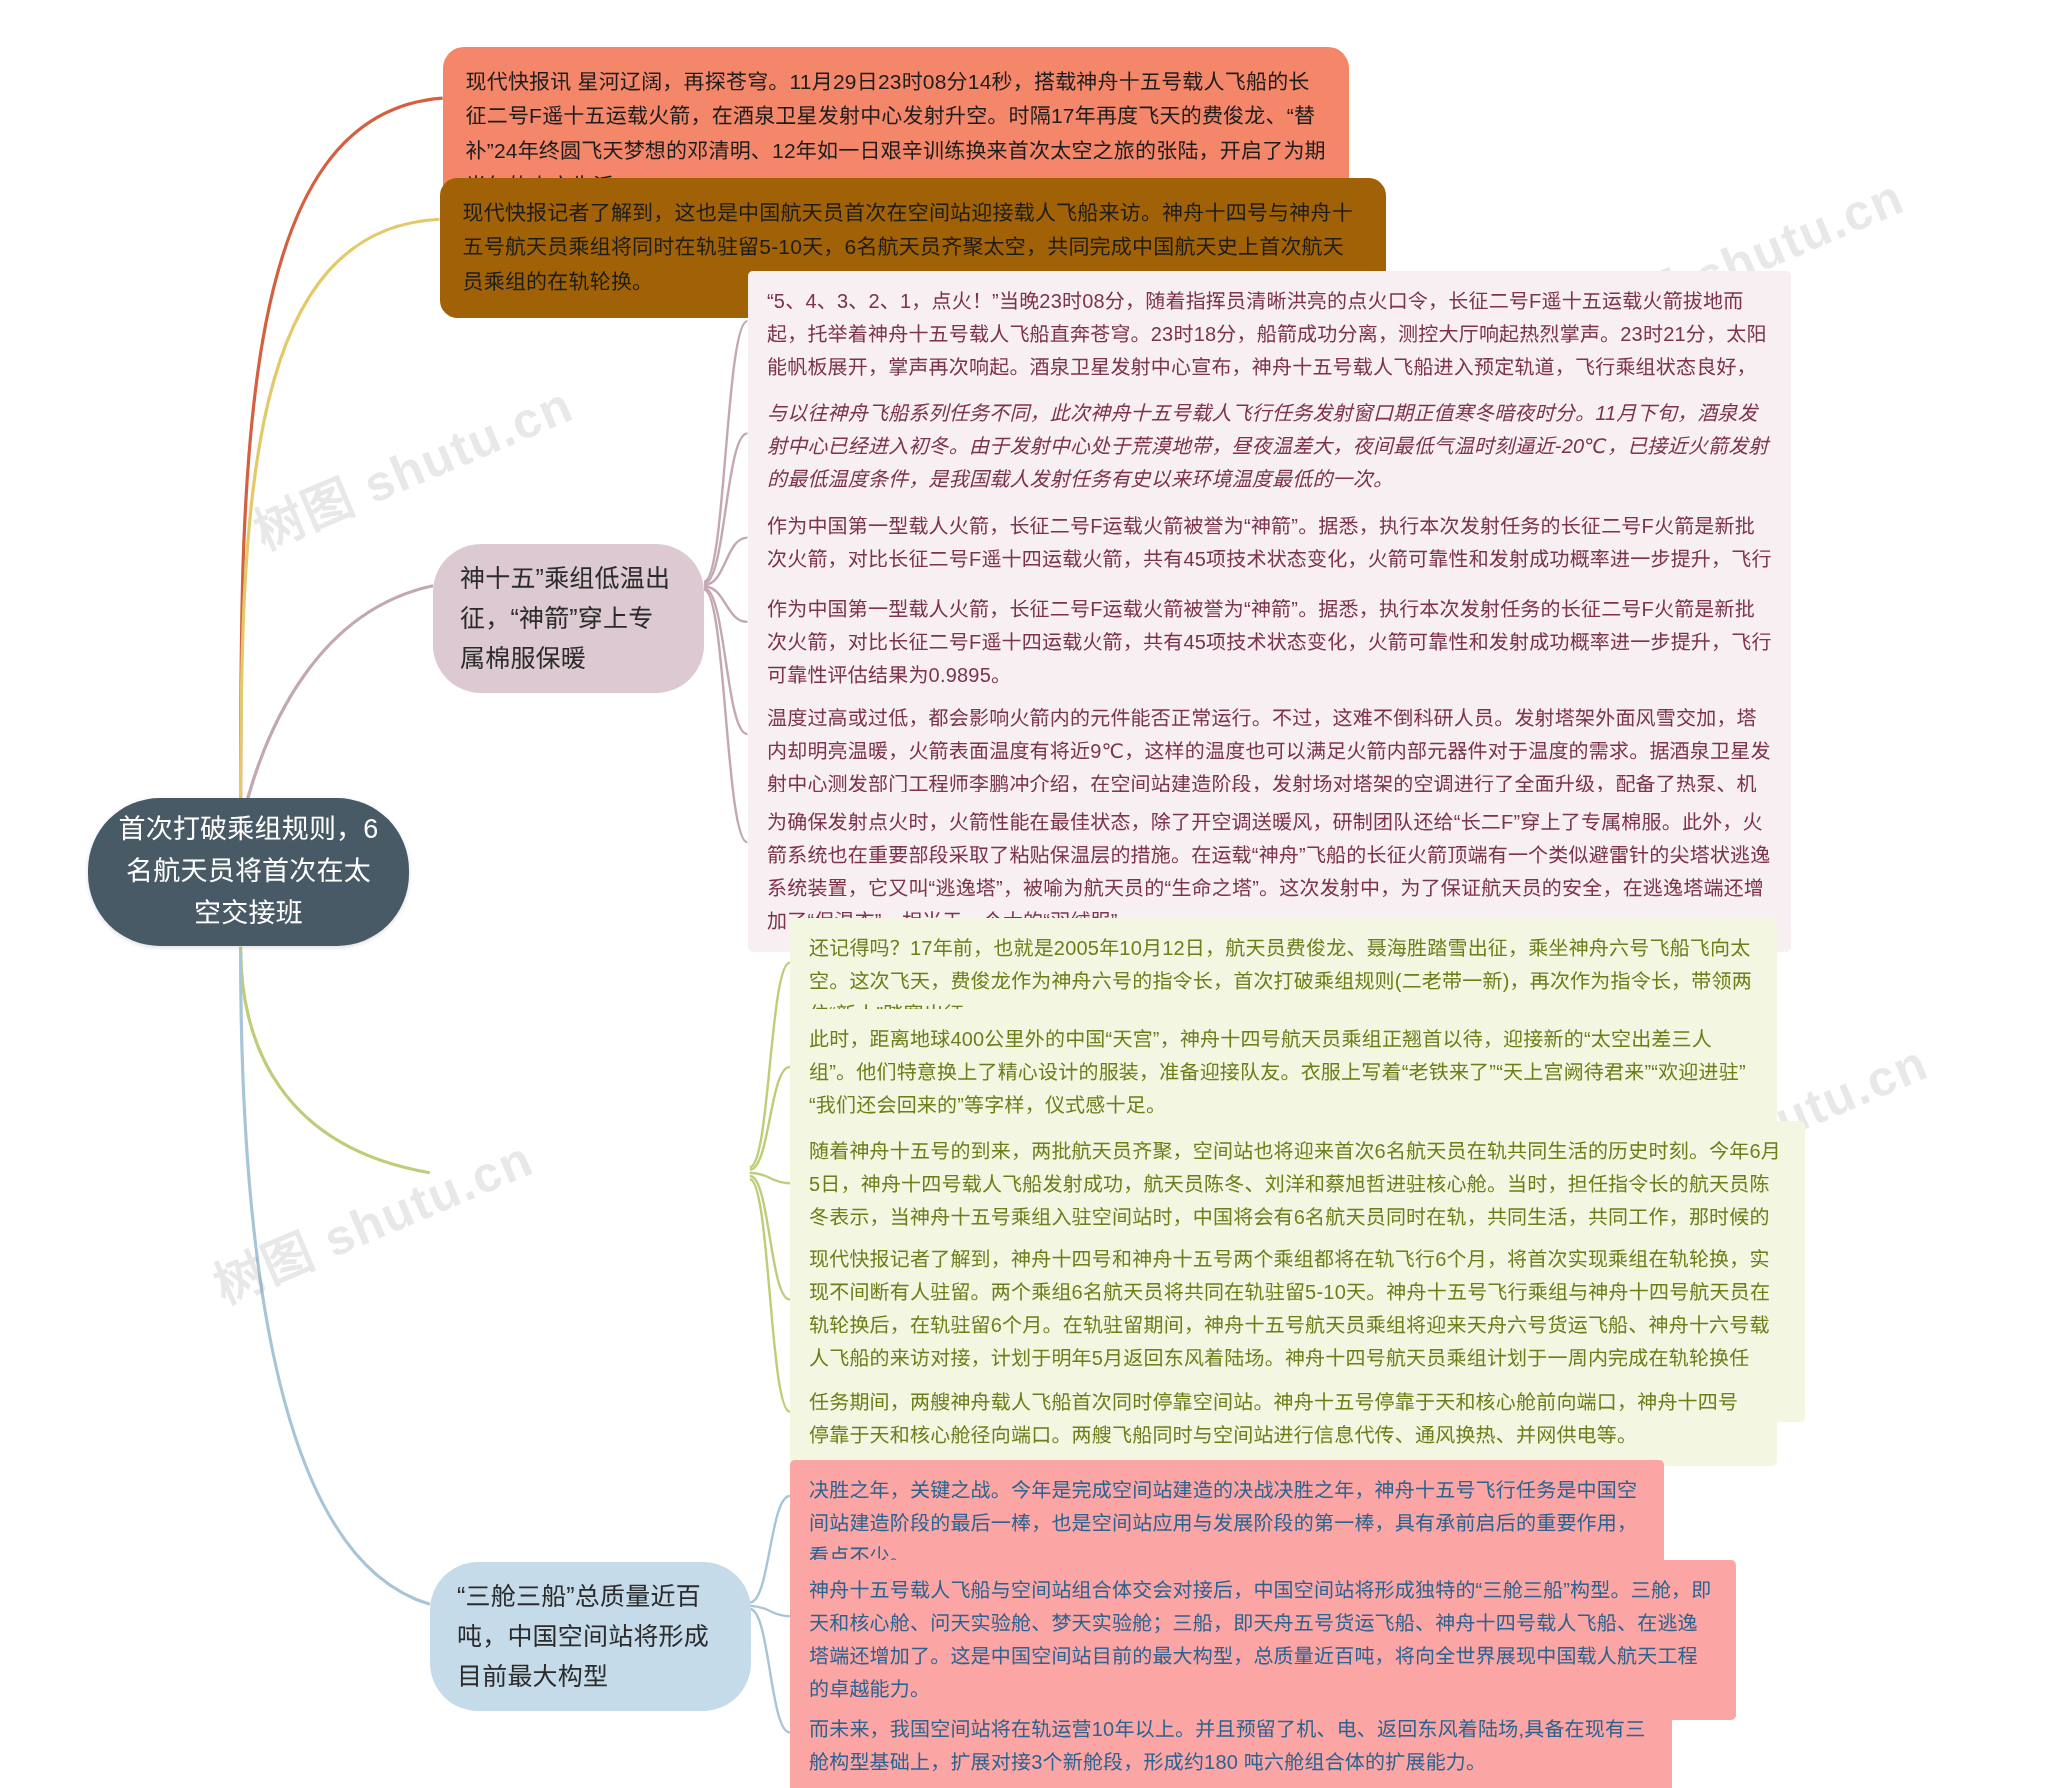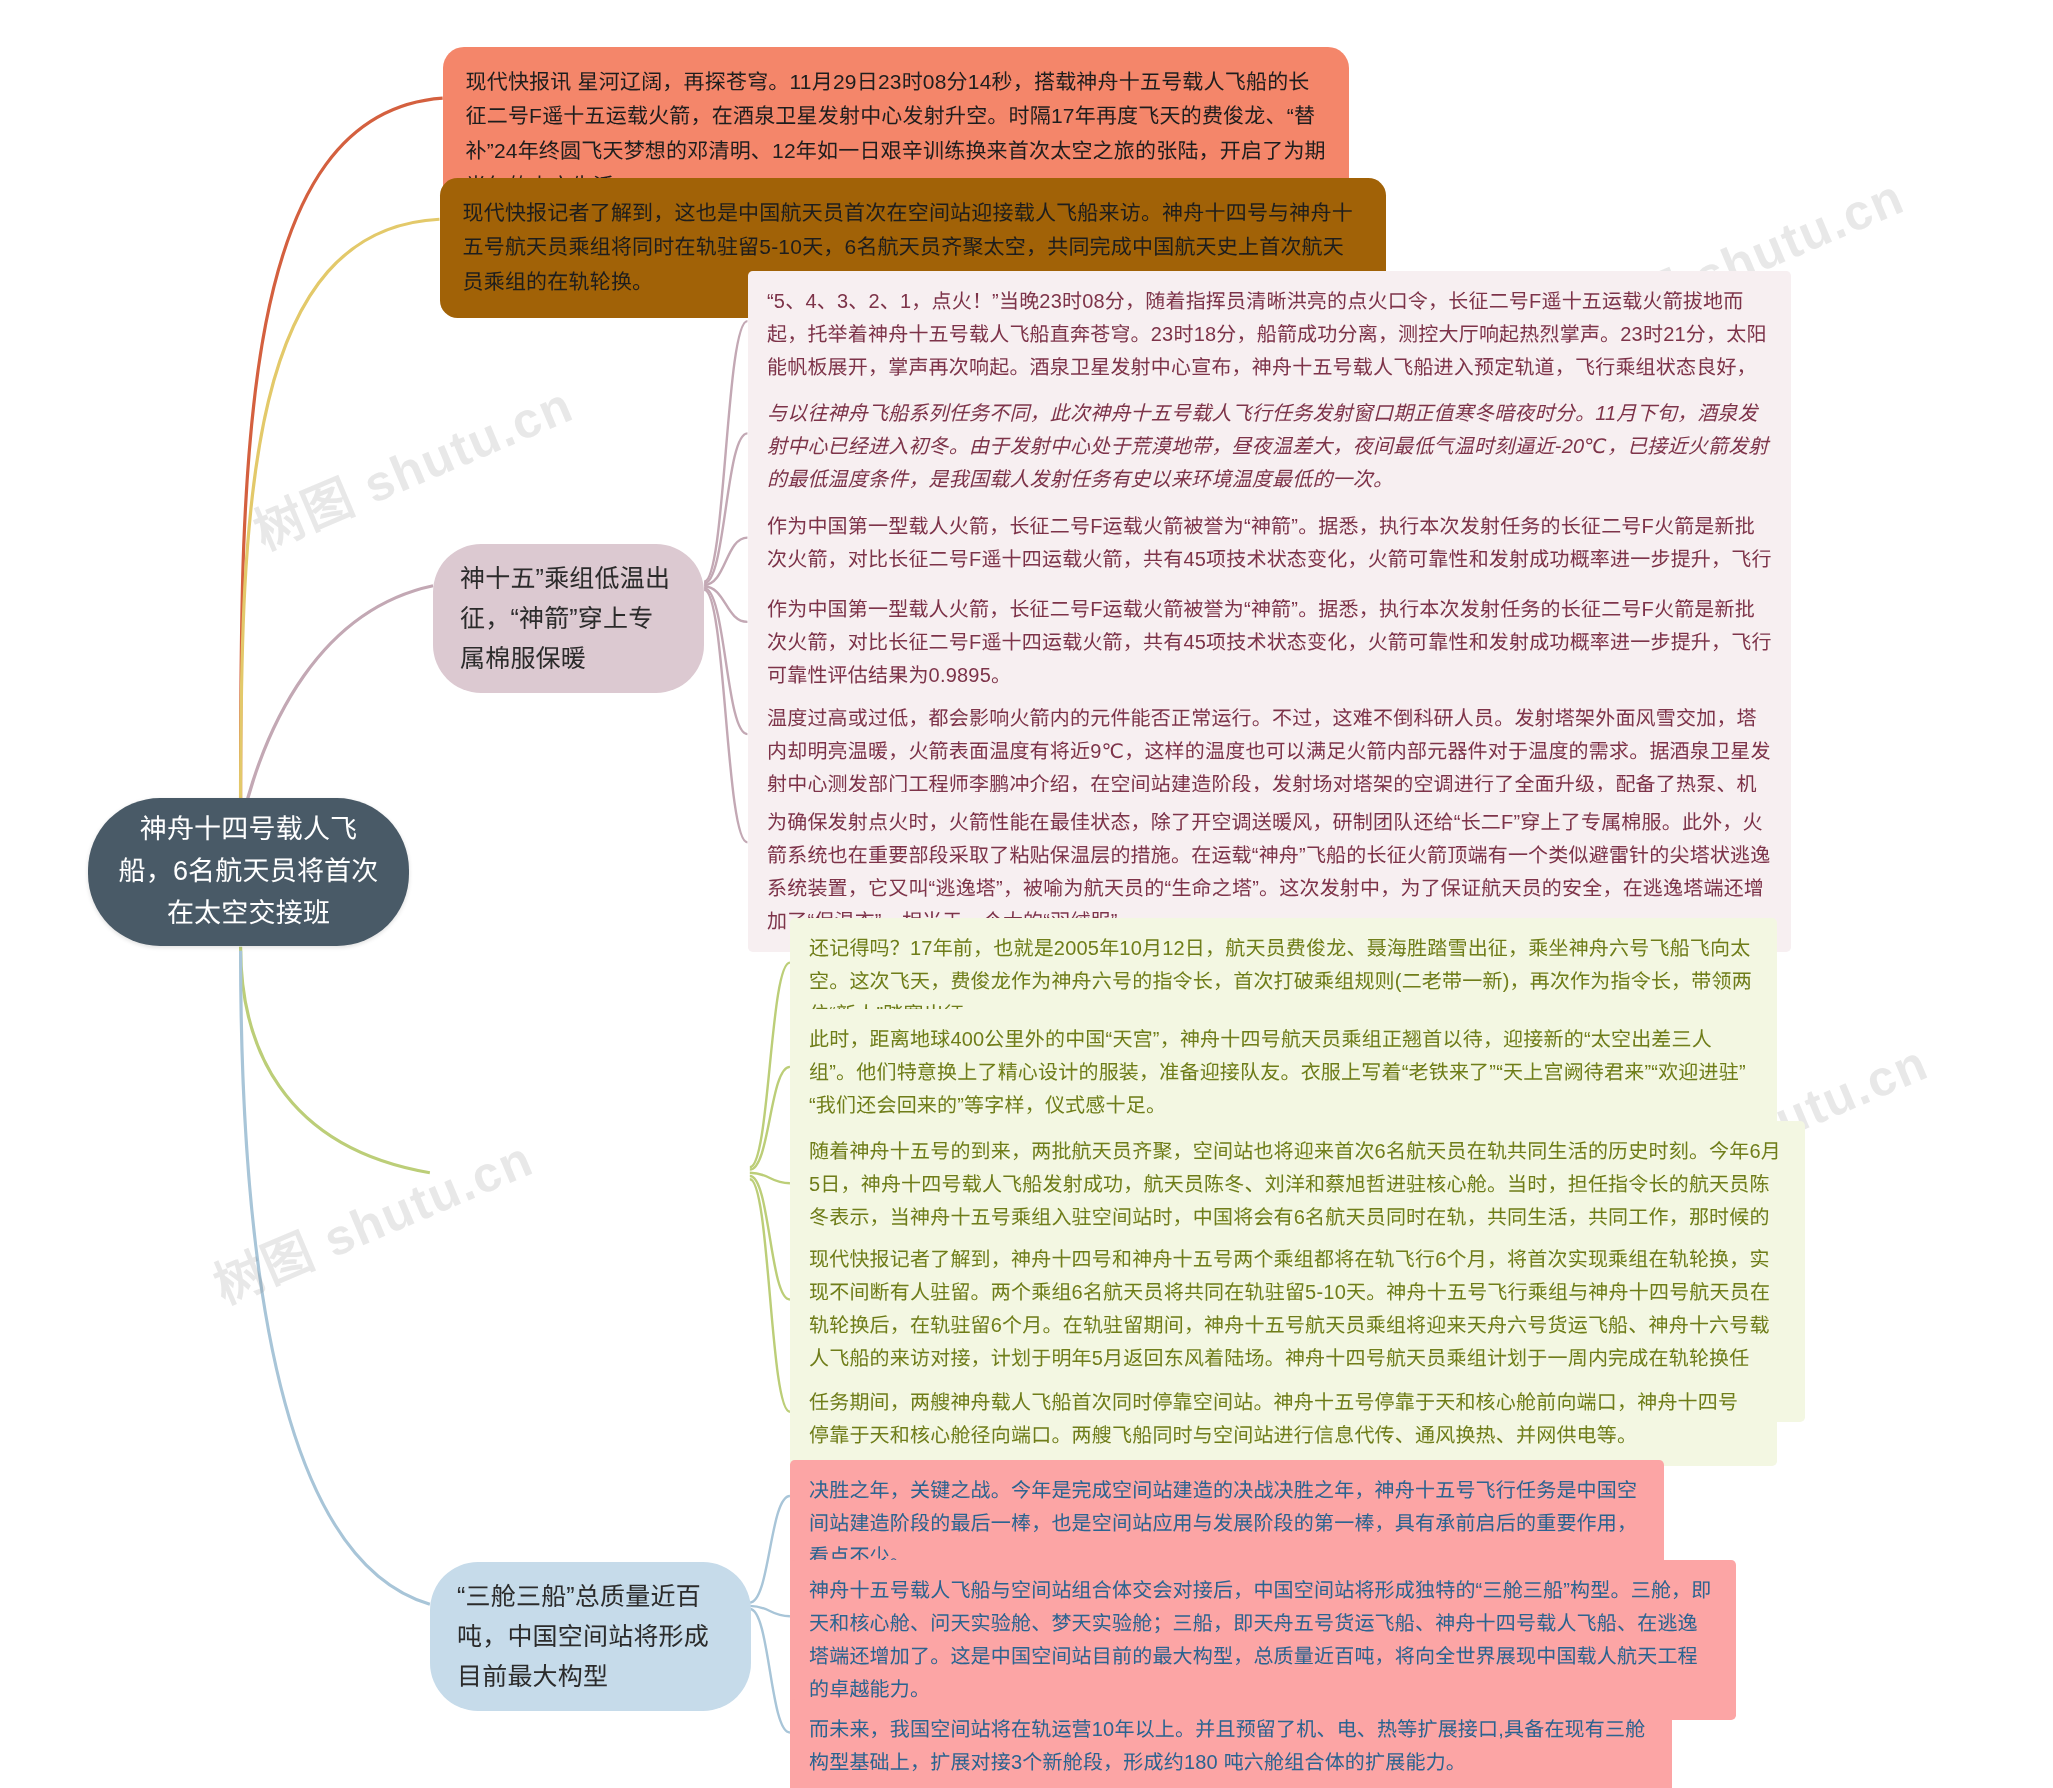--- a/index.html
+++ b/index.html
@@ -127,21 +127,21 @@
   </svg>
 
   <div class="wm" style="left:241px; top:497px;">树图 shutu.cn</div>
   <div class="wm" style="left:906px; top:353px;">树图 shutu.cn</div>
   <div class="wm" style="left:1572px; top:289px;">树图 shutu.cn</div>
   <div class="wm" style="left:201px; top:1251px;">树图 shutu.cn</div>
   <div class="wm" style="left:946px; top:1187px;">树图 shutu.cn</div>
   <div class="wm" style="left:1596px; top:1155px;">树图 shutu.cn</div>
 
   <div class="node root" style="left:88px; top:798px; width:321px; height:148px;">
-    <span>神舟十四号载人飞船，6名航天员将首次在太空交接班</span>
+    <span>首次打破乘组规则，6名航天员将首次在太空交接班</span>
   </div>
 
   <div class="node leaf leaf-orange" style="left:443px; top:47px; width:906px;">
     <span>现代快报讯 星河辽阔，再探苍穹。11月29日23时08分14秒，搭载神舟十五号载人飞船的长征二号F遥十五运载火箭，在酒泉卫星发射中心发射升空。时隔17年再度飞天的费俊龙、“替补”24年终圆飞天梦想的邓清明、12年如一日艰辛训练换来首次太空之旅的张陆，开启了为期半年的太空生活。</span>
   </div>
 
   <div class="node leaf leaf-yellow" style="left:440px; top:178px; width:946px;">
     <span>现代快报记者了解到，这也是中国航天员首次在空间站迎接载人飞船来访。神舟十四号与神舟十五号航天员乘组将同时在轨驻留5-10天，6名航天员齐聚太空，共同完成中国航天史上首次航天员乘组的在轨轮换。</span>
   </div>
 
@@ -189,17 +189,17 @@
     <span>“三舱三船”总质量近百吨，中国空间站将形成目前最大构型</span>
   </div>
 
   <div class="node leaf leaf-blue" style="left:790px; top:1460px; width:874px;">
     <span>决胜之年，关键之战。今年是完成空间站建造的决战决胜之年，神舟十五号飞行任务是中国空间站建造阶段的最后一棒，也是空间站应用与发展阶段的第一棒，具有承前启后的重要作用，看点不少。</span>
   </div>
   <div class="node leaf leaf-blue" style="left:790px; top:1560px; width:946px;">
     <span>神舟十五号载人飞船与空间站组合体交会对接后，中国空间站将形成独特的“三舱三船”构型。三舱，即天和核心舱、问天实验舱、梦天实验舱；三船，即天舟五号货运飞船、神舟十四号载人飞船、在逃逸塔端还增加了。这是中国空间站目前的最大构型，总质量近百吨，将向全世界展现中国载人航天工程的卓越能力。</span>
   </div>
   <div class="node leaf leaf-blue" style="left:790px; top:1699px; width:882px;">
-    <span>而未来，我国空间站将在轨运营10年以上。并且预留了机、电、热等扩展接口,具备在现有三舱构型基础上，扩展对接3个新舱段，形成约180 吨六舱组合体的扩展能力。</span>
+    <span>而未来，我国空间站将在轨运营10年以上。并且预留了机、电、返回东风着陆场,具备在现有三舱构型基础上，扩展对接3个新舱段，形成约180 吨六舱组合体的扩展能力。</span>
   </div>
 
 </div>
 
 
 </body></html>

